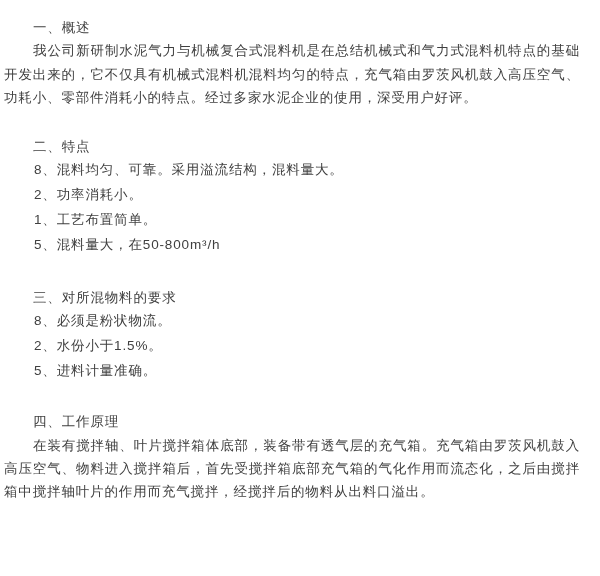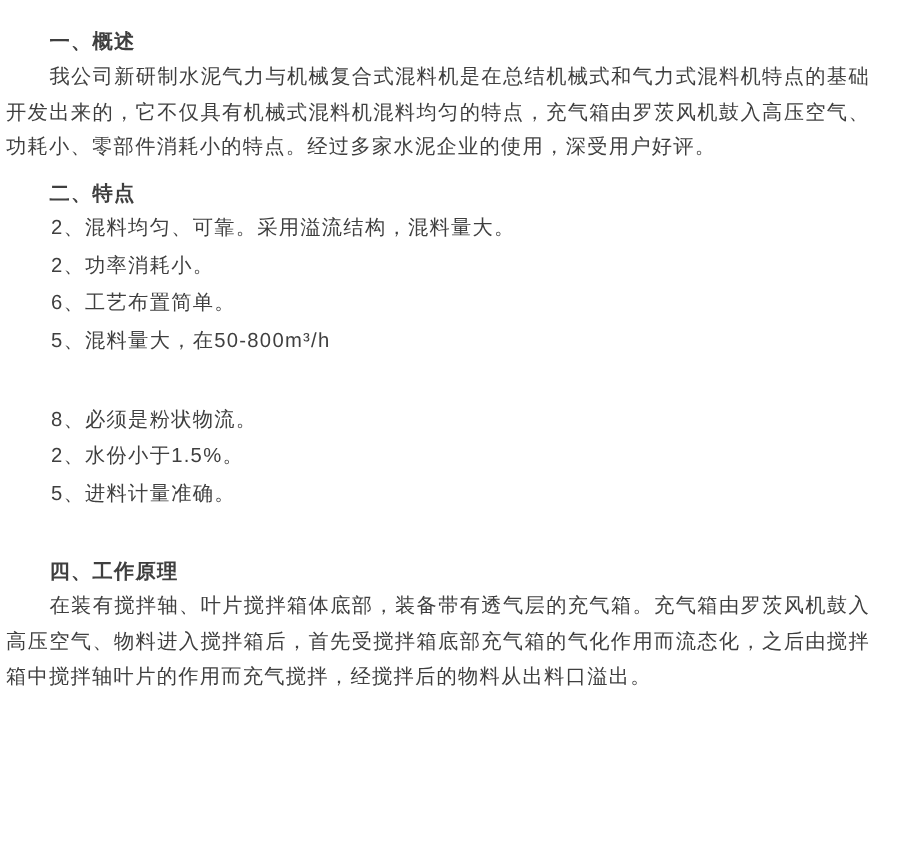--- a/index.html
+++ b/index.html
@@ -17,27 +17,27 @@
     width: 600px;
     height: 576px;
     padding: 16px 20px 0 4px;
     font-family: "Liberation Sans", sans-serif;
     font-size: 13.5px;
     color: #3f3f3f;
     letter-spacing: 0.85px;
     background: #ffffff;
   }
   .section { margin: 0; }
-  .sec-2 { margin-top: 8px; }
+  .sec-2 { margin-top: 26px; }
   .sec-3 { margin-top: 28px; }
   .sec-4 { margin-top: 27px; }
   .section-title {
     line-height: 23.3px;
     text-indent: 29px;
-    font-weight: bold;
+    font-weight: normal;
     white-space: nowrap;
   }
   .para {
     line-height: 23.3px;
     text-indent: 29px;
     text-align: justify;
     margin: 0;
   }
   .item-list { margin: 0; }
   .list-item {
@@ -52,28 +52,29 @@
 <div class="page">
 
   <div class="section sec-1">
     <div class="section-title">一、概述</div>
     <p class="para">我公司新研制水泥气力与机械复合式混料机是在总结机械式和气力式混料机特点的基础开发出来的，它不仅具有机械式混料机混料均匀的特点，充气箱由罗茨风机鼓入高压空气、功耗小、零部件消耗小的特点。经过多家水泥企业的使用，深受用户好评。</p>
   </div>
 
   <div class="section sec-2">
     <div class="section-title">二、特点</div>
     <div class="item-list">
-      <div class="list-item">2、混料均匀、可靠。采用溢流结构，混料量大。</div>
+      <div class="list-item">8、混料均匀、可靠。采用溢流结构，混料量大。</div>
       <div class="list-item">2、功率消耗小。</div>
-      <div class="list-item">6、工艺布置简单。</div>
+      <div class="list-item">1、工艺布置简单。</div>
       <div class="list-item">5、混料量大，在50-800m³/h</div>
     </div>
   </div>
 
   <div class="section sec-3">
+    <div class="section-title">三、对所混物料的要求</div>
     <div class="item-list">
       <div class="list-item">8、必须是粉状物流。</div>
       <div class="list-item">2、水份小于1.5%。</div>
       <div class="list-item">5、进料计量准确。</div>
     </div>
   </div>
 
   <div class="section sec-4">
     <div class="section-title">四、工作原理</div>
     <p class="para">在装有搅拌轴、叶片搅拌箱体底部，装备带有透气层的充气箱。充气箱由罗茨风机鼓入高压空气、物料进入搅拌箱后，首先受搅拌箱底部充气箱的气化作用而流态化，之后由搅拌箱中搅拌轴叶片的作用而充气搅拌，经搅拌后的物料从出料口溢出。</p>

